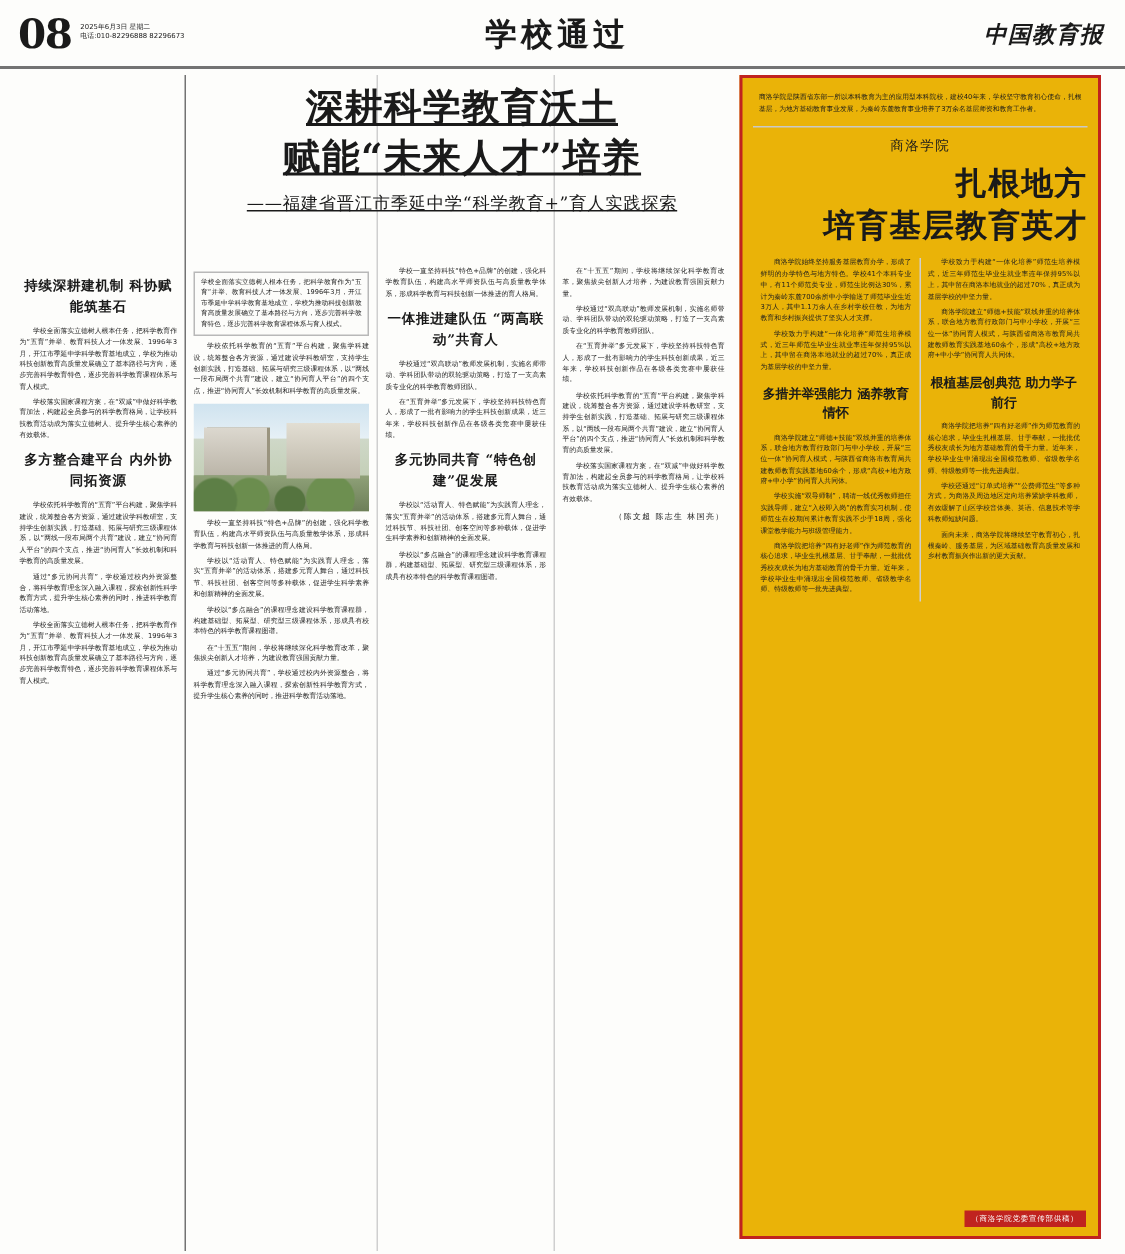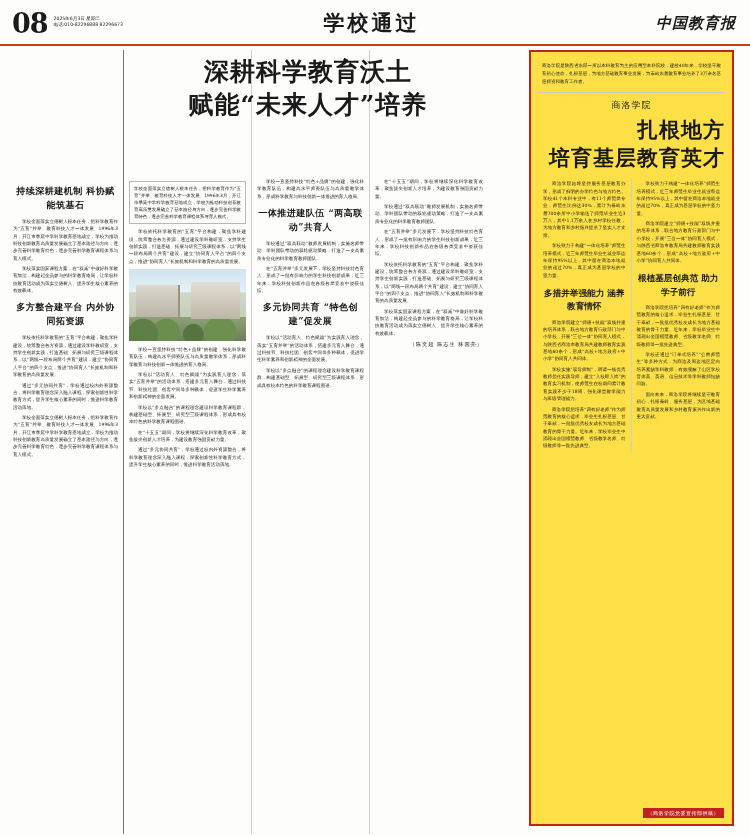--- a/index.html
+++ b/index.html
@@ -11,21 +11,21 @@
     font-family: "DejaVu Sans", sans-serif;
     color: #1a1a1a;
     overflow: hidden;
   }
   .page { position: relative; width: 750px; height: 836px; padding: 0; }
 
   
   .masthead {
     display: flex; align-items: center; justify-content: space-between;
     padding: 6px 14px 4px 12px;
-    border-bottom: 2px solid #c2410c;
+    border-bottom: 2px solid #737373;
     height: 46px;
   }
   .mh-left { display: flex; align-items: flex-start; gap: 6px; }
   .page-num {
     font-size: 27px; font-weight: bold; line-height: 1;
     font-family: "DejaVu Serif", serif; letter-spacing: -1px;
   }
   .mh-meta { font-size: 4.6px; line-height: 1.5; padding-top: 6px; color: #222; }
   .mh-meta div { white-space: nowrap; }
   .mh-center {
@@ -43,21 +43,21 @@
   .right-zone { width: 246px; padding-left: 5px; }
 
   
   .col { padding: 0 5px; }
   .col-a { width: 116px; border-right: 1px solid #737373; }
   .col-b { width: 128px; border-right: 1px solid #cfcfcf; }
   .col-c { width: 118px; border-right: 1px solid #cfcfcf; }
   .col-d { width: 118px; }
 
   
-  .headline-wrap { padding: 4px 2px 6px 2px; }
+  .headline-wrap { padding: 4px 2px 6px 2px; text-decoration: underline; }
   .h-main {
     font-family: "DejaVu Serif", serif;
     font-size: 25px; font-weight: bold; line-height: 1.3;
     text-align: center; letter-spacing: 1px;
   }
   .h-sub {
     text-align: center; font-size: 11.5px; margin-top: 7px;
     font-family: "DejaVu Serif", serif; letter-spacing: 0.5px;
   }
 
@@ -107,21 +107,21 @@
       radial-gradient(circle at 12% 70%, #5d7f46 0 14%, transparent 15%),
       radial-gradient(circle at 32% 62%, #6b8d4e 0 16%, transparent 17%),
       radial-gradient(circle at 55% 72%, #55743f 0 15%, transparent 16%),
       radial-gradient(circle at 78% 64%, #6d8f50 0 17%, transparent 18%),
       linear-gradient(#8fa178, #6d7f58);
   }
 
   
   .feature {
     border: 2px solid #c0231f; height: 776px; padding: 6px 7px;
-    position: relative; background: #fde047; margin-left: 36px;
+    position: relative; background: #eab308;
   }
   .f-note {
     border-bottom: 1px solid #c9c9c9; padding: 4px 4px 6px 4px;
     font-size: 4.5px; line-height: 1.75; text-align: justify;
     word-break: break-all; margin-bottom: 4px;
   }
   .f-kicker {
     text-align: center; font-size: 9px; margin: 6px 0 4px 0;
     font-family: "DejaVu Serif", serif; letter-spacing: 1px;
   }
@@ -180,20 +180,21 @@
 内外协同拓资源</div>
         <p class="para ind">学校依托科学教育的“五育”平台构建，聚焦学科建设，统筹整合各方资源，通过建设学科教研室，支持学生创新实践，打造基础、拓展与研究三级课程体系，以“两线一段布局两个共育”建设，建立“协同育人平台”的四个支点，推进“协同育人”长效机制和科学教育的高质量发展。</p>
         <p class="para ind">通过“多元协同共育”，学校通过校内外资源整合，将科学教育理念深入融入课程，探索创新性科学教育方式，提升学生核心素养的同时，推进科学教育活动落地。</p>
         <p class="para ind">学校全面落实立德树人根本任务，把科学教育作为“五育”并举、教育科技人才一体发展、1996年3月，开江市季延中学科学教育基地成立，学校为推动科技创新教育高质量发展确立了基本路径与方向，逐步完善科学教育特色，逐步完善科学教育课程体系与育人模式。</p>
       </div>
 
       <div class="col col-b">
         <div class="headline-wrap" style="width:360px;position:absolute;left:128px;top:52px;">
           <div class="h-main">深耕科学教育沃土</div>
           <div class="h-main">赋能“未来人才”培养</div>
+          <div class="h-sub">——福建省晋江市季延中学“科学教育+”育人实践探索</div>
         </div>
         <div style="height:128px"></div>
         <div class="boxed">学校全面落实立德树人根本任务，把科学教育作为“五育”并举、教育科技人才一体发展、1996年3月，开江市季延中学科学教育基地成立，学校为推动科技创新教育高质量发展确立了基本路径与方向，逐步完善科学教育特色，逐步完善科学教育课程体系与育人模式。</div>
         <p class="para ind">学校依托科学教育的“五育”平台构建，聚焦学科建设，统筹整合各方资源，通过建设学科教研室，支持学生创新实践，打造基础、拓展与研究三级课程体系，以“两线一段布局两个共育”建设，建立“协同育人平台”的四个支点，推进“协同育人”长效机制和科学教育的高质量发展。</p>
         <div class="photo p1">
           <div class="ph-campus">
               <div class="ph-trees"></div>
             </div>
         </div>
         <p class="para ind">学校一直坚持科技“特色+品牌”的创建，强化科学教育队伍，构建高水平师资队伍与高质量教学体系，形成科学教育与科技创新一体推进的育人格局。</p>

